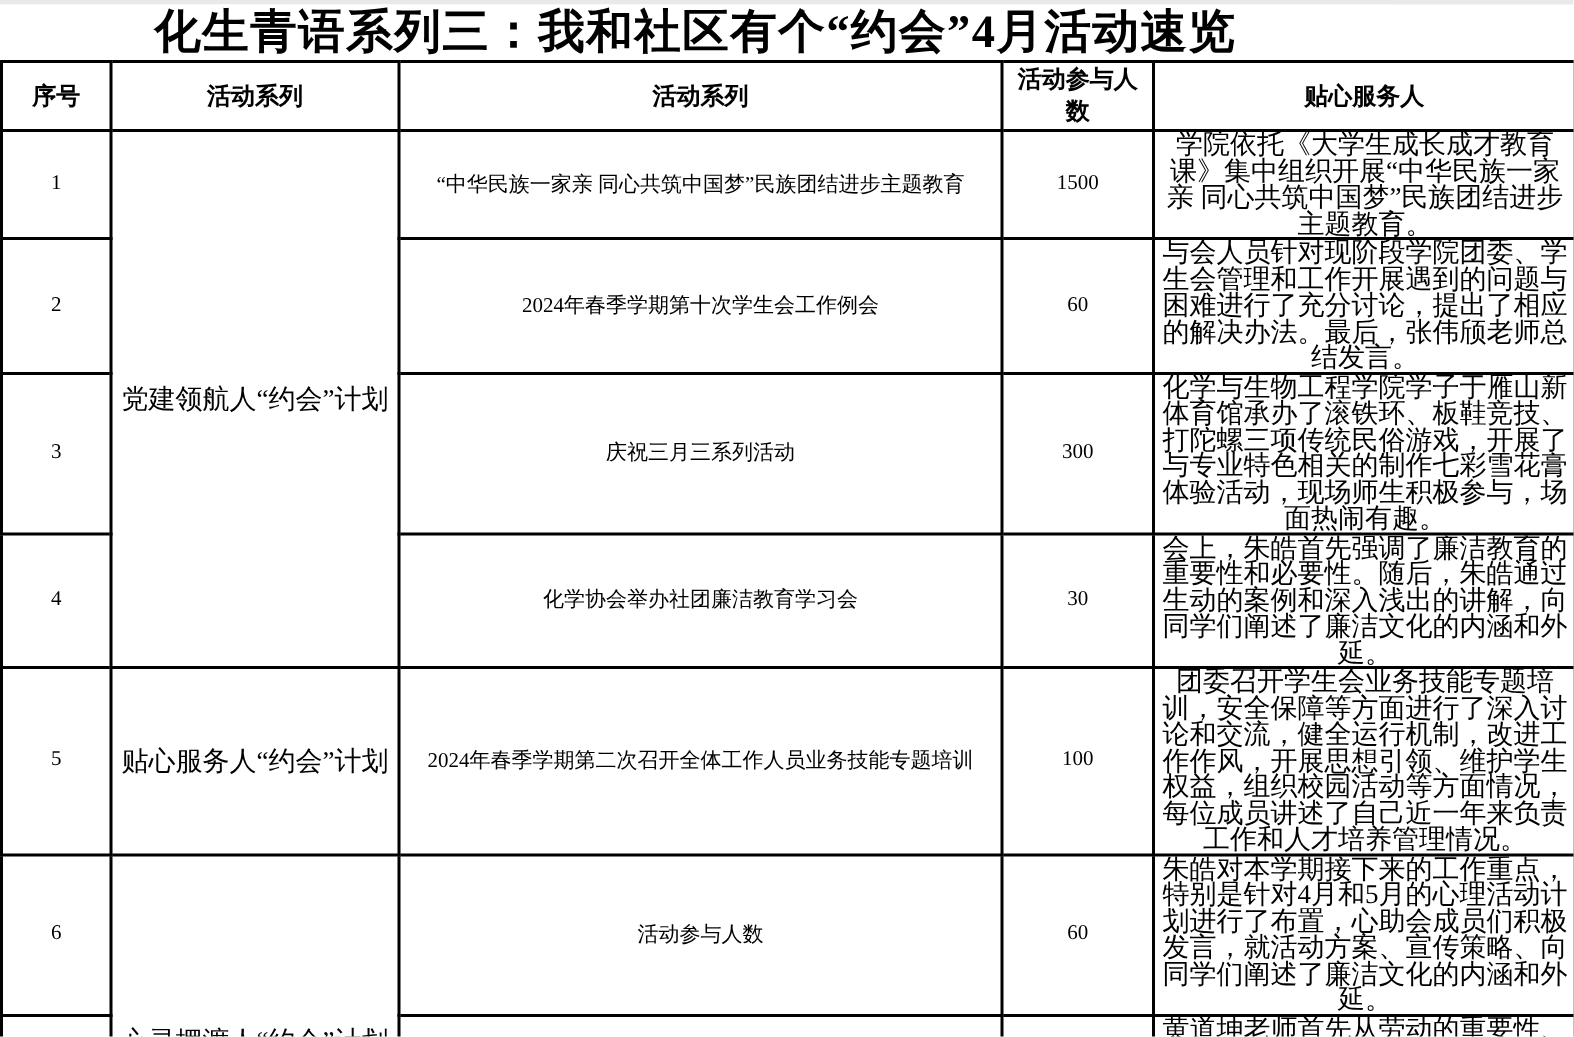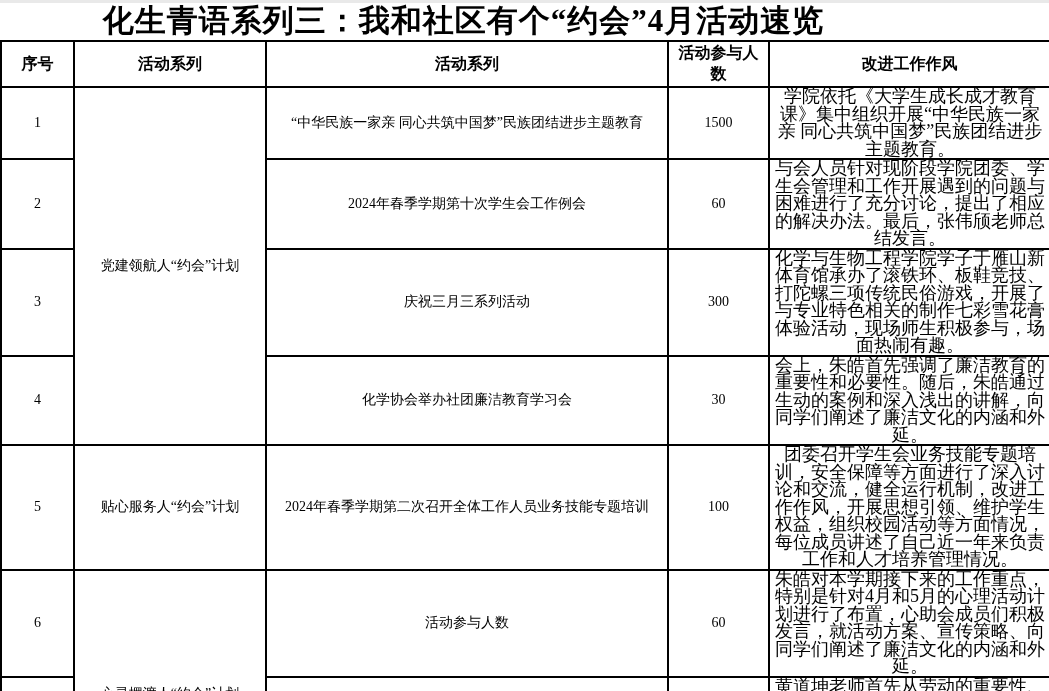--- a/index.html
+++ b/index.html
@@ -48,21 +48,21 @@
     height: 38px;
     padding: 1px 2px;
   }
   td.cell-no,
   td.cell-count {
     font-size: 14px;
     text-align: center;
     padding: 1px 2px;
   }
   td.cell-series {
-    font-size: 14px;
+    font-size: 18px;
     text-align: center;
     padding: 1px 2px;
   }
   td.cell-name {
     font-size: 14px;
     text-align: center;
     padding: 16px 2px;
   }
   td.cell-desc {
     font-size: 18px;
@@ -94,21 +94,21 @@
       <col style="width:402px">
       <col style="width:101px">
       <col style="width:281px">
     </colgroup>
     <thead>
       <tr>
         <th>序号</th>
         <th>活动系列</th>
         <th>活动系列</th>
         <th>活动参与人数</th>
-        <th>改进工作作风</th>
+        <th>贴心服务人</th>
       </tr>
     </thead>
     <tbody>
       <tr class="row-1">
         <td class="cell-no">1</td>
         <td class="cell-series" rowspan="4">党建领航人“约会”计划</td>
         <td class="cell-name">“中华民族一家亲 同心共筑中国梦”民族团结进步主题教育</td>
         <td class="cell-count">1500</td>
         <td class="cell-desc">学院依托《大学生成长成才教育课》集中组织开展“中华民族一家亲 同心共筑中国梦”民族团结进步主题教育。</td>
       </tr>

